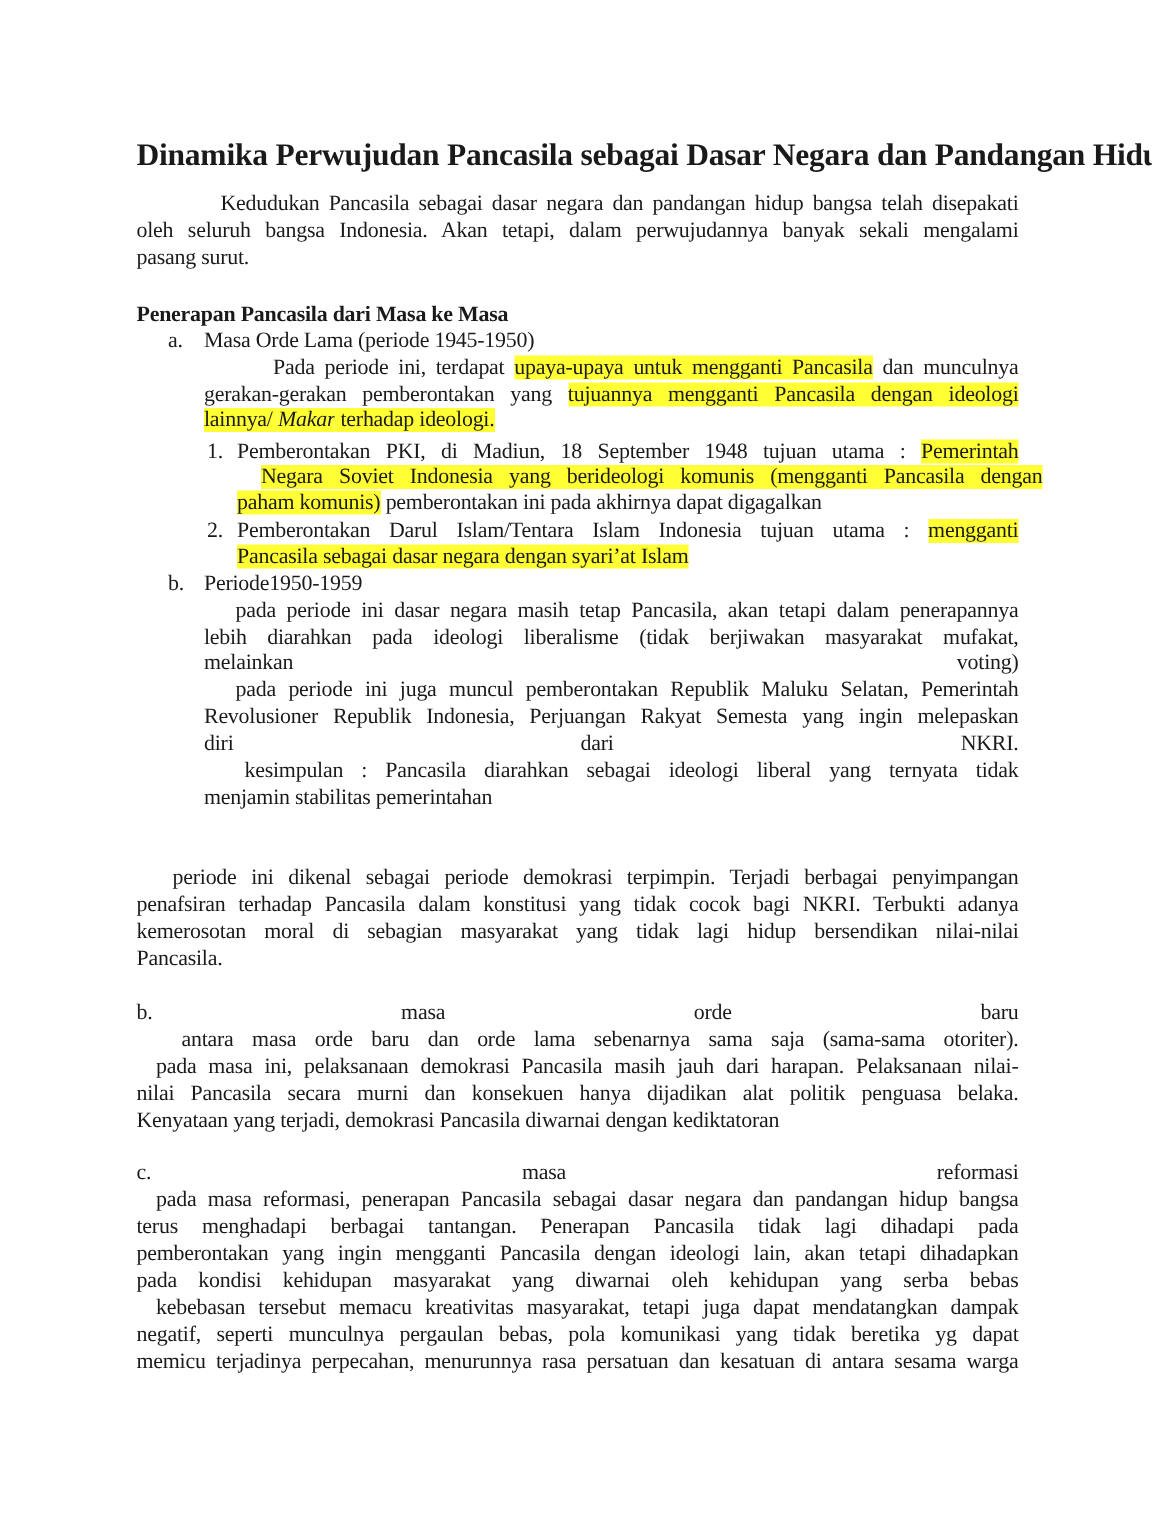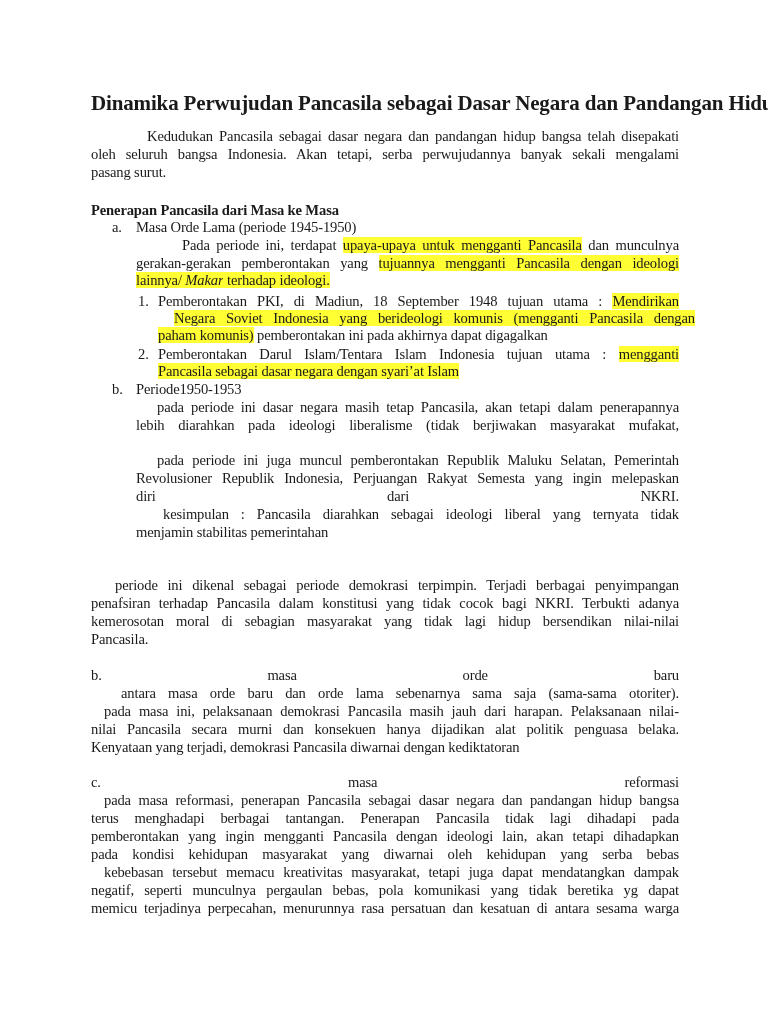--- a/index.html
+++ b/index.html
@@ -20,45 +20,46 @@
 </head>
 <body>
 
 <div class="page">
 
   <div class="ln b" style="left:91px; top:95px; font-size:21px;">Dinamika Perwujudan Pancasila sebagai Dasar Negara dan Pandangan Hidup Bangsa</div>
 
   <div class="ln" style="left:147px; top:128px; width:532px;">
       <span class="j" style="display:block">Kedudukan Pancasila sebagai dasar negara dan pandangan hidup bangsa telah disepakati</span>
     </div>
-  <div class="ln j" style="left:91px; top:146px; width:588px;">oleh seluruh bangsa Indonesia. Akan tetapi, serba perwujudannya banyak sekali mengalami</div>
+  <div class="ln j" style="left:91px; top:146px; width:588px;">oleh seluruh bangsa Indonesia. Akan tetapi, dalam perwujudannya banyak sekali mengalami</div>
   <div class="ln" style="left:91px; top:164px;">pasang surut.</div>
 
   <div class="ln b" style="left:91px; top:202px;">Penerapan Pancasila dari Masa ke Masa</div>
 
   <div class="ln" style="left:112px; top:219px;">a.</div>
   <div class="ln" style="left:136px; top:219px;">Masa Orde Lama (periode 1945-1950)</div>
 
   <div class="ln j" style="left:182px; top:237px; width:497px;"><span>Pada periode ini, terdapat </span><span class="hl">upaya-upaya untuk mengganti Pancasila</span><span> dan munculnya</span></div>
   <div class="ln j" style="left:136px; top:255px; width:543px;"><span>gerakan-gerakan pemberontakan yang </span><span class="hl">tujuannya mengganti Pancasila dengan ideologi</span></div>
   <div class="ln" style="left:136px; top:272px;"><span class="hl">lainnya/ </span><span class="hl i">Makar</span><span class="hl"> terhadap ideologi.</span></div>
 
   <div class="ln" style="left:138px; top:293px;">1.</div>
-  <div class="ln j" style="left:158px; top:293px; width:521px;"><span>Pemberontakan PKI, di Madiun, 18 September 1948 tujuan utama : </span><span class="hl">Mendirikan</span></div>
+  <div class="ln j" style="left:158px; top:293px; width:521px;"><span>Pemberontakan PKI, di Madiun, 18 September 1948 tujuan utama : </span><span class="hl">Pemerintah</span></div>
   <div class="ln j" style="left:174px; top:310px; width:521px;"><span class="hl">Negara Soviet Indonesia yang berideologi komunis (mengganti Pancasila dengan</span></div>
   <div class="ln" style="left:158px; top:327px;"><span class="hl">paham komunis)</span><span> pemberontakan ini pada akhirnya dapat digagalkan</span></div>
 
   <div class="ln" style="left:138px; top:346px;">2.</div>
   <div class="ln j" style="left:158px; top:346px; width:521px;"><span>Pemberontakan Darul Islam/Tentara Islam Indonesia tujuan utama : </span><span class="hl">mengganti</span></div>
   <div class="ln" style="left:158px; top:363px;"><span class="hl">Pancasila sebagai dasar negara dengan syari’at Islam</span></div>
 
   <div class="ln" style="left:112px; top:381px;">b.</div>
-  <div class="ln" style="left:136px; top:381px;">Periode1950-1953</div>
+  <div class="ln" style="left:136px; top:381px;">Periode1950-1959</div>
   <div class="ln j" style="left:157px; top:399px; width:522px;">pada periode ini dasar negara masih tetap Pancasila, akan tetapi dalam penerapannya</div>
   <div class="ln j" style="left:136px; top:417px; width:543px;">lebih diarahkan pada ideologi liberalisme (tidak berjiwakan masyarakat mufakat,</div>
+  <div class="ln j" style="left:136px; top:434px; width:543px;">melainkan voting)</div>
   <div class="ln j" style="left:157px; top:452px; width:522px;">pada periode ini juga muncul pemberontakan Republik Maluku Selatan, Pemerintah</div>
   <div class="ln j" style="left:136px; top:470px; width:543px;">Revolusioner Republik Indonesia, Perjuangan Rakyat Semesta yang ingin melepaskan</div>
   <div class="ln j" style="left:136px; top:488px; width:543px;">diri dari NKRI.</div>
   <div class="ln j" style="left:163px; top:506px; width:516px;">kesimpulan : Pancasila diarahkan sebagai ideologi liberal yang ternyata tidak</div>
   <div class="ln" style="left:136px; top:524px;">menjamin stabilitas pemerintahan</div>
 
   <div class="ln j" style="left:115px; top:577px; width:564px;">periode ini dikenal sebagai periode demokrasi terpimpin. Terjadi berbagai penyimpangan</div>
   <div class="ln j" style="left:91px; top:595px; width:588px;">penafsiran terhadap Pancasila dalam konstitusi yang tidak cocok bagi NKRI. Terbukti adanya</div>
   <div class="ln j" style="left:91px; top:613px; width:588px;">kemerosotan moral di sebagian masyarakat yang tidak lagi hidup bersendikan nilai-nilai</div>
   <div class="ln" style="left:91px; top:631px;">Pancasila.</div>

